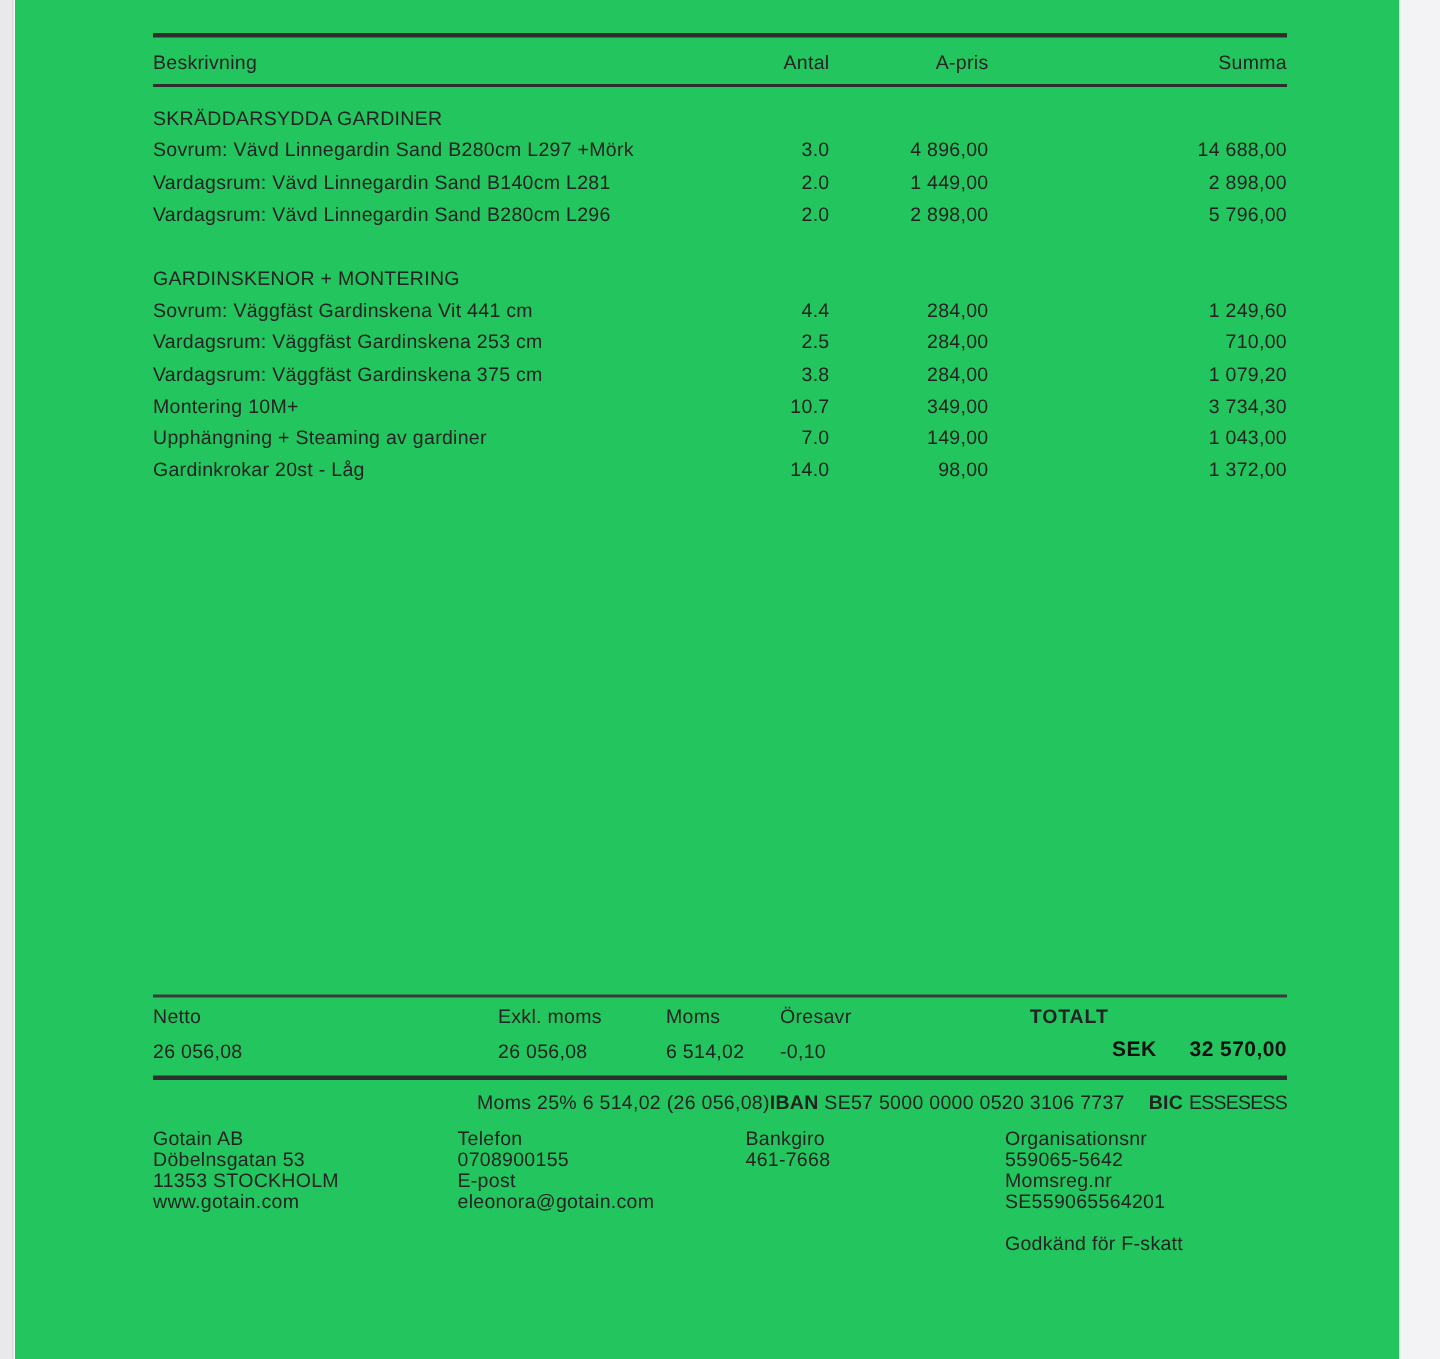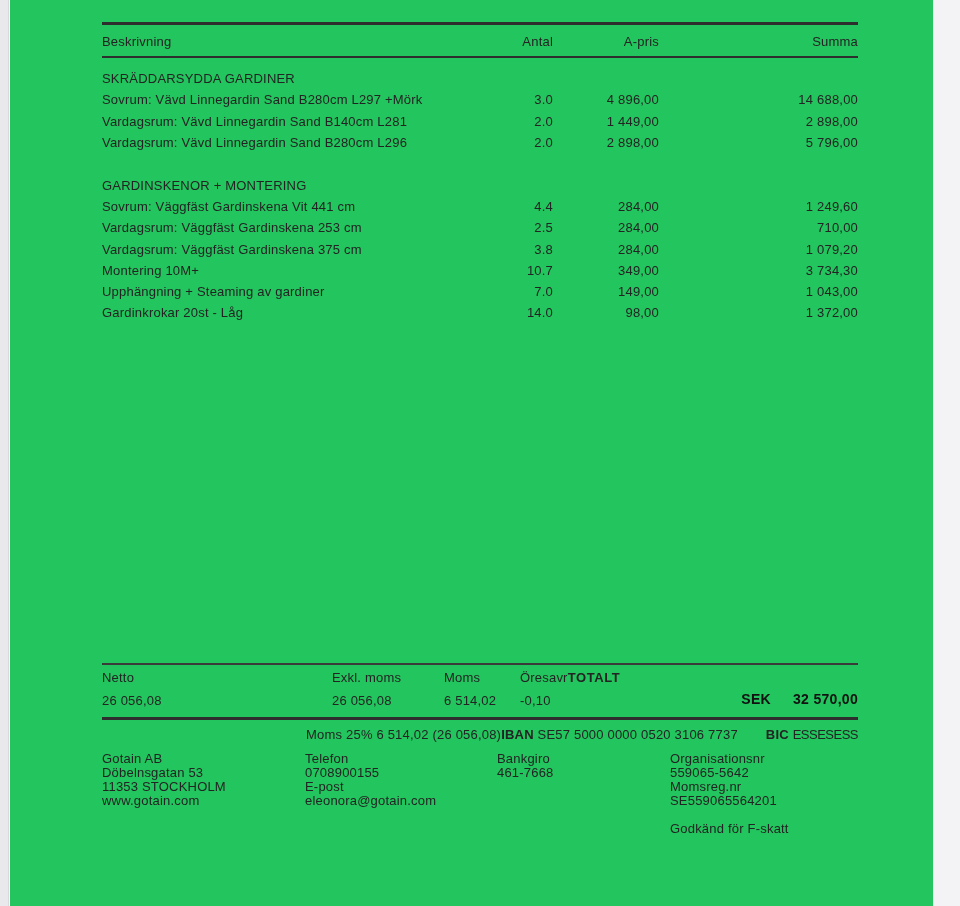--- a/index.html
+++ b/index.html
@@ -46,32 +46,32 @@
   .section-gap { height:21.3px; }
 
   .totals-labels {
     position:absolute; top:669px; left:0; width:756px; height:16px;
     display:grid; grid-template-columns:230px 112px 76px 1fr; align-items:center;
   }
   .totals-values {
     position:absolute; top:692px; left:0; width:756px; height:16px;
     display:grid; grid-template-columns:230px 112px 76px 1fr; align-items:center;
   }
-  .totalt-label { text-align:left; font-weight:bold; letter-spacing:0.6px; }
+  .totalt-label { text-align:center; font-weight:bold; letter-spacing:0.6px; }
   .big-total {
     position:absolute; top:686px; right:0; height:26px;
     display:flex; align-items:center; gap:22px;
     font-size:14px; font-weight:bold; color:#111; letter-spacing:0.3px;
     white-space:nowrap;
   }
   .vat-row {
     position:absolute; top:726px; left:0; width:756px; height:16px;
     display:flex; justify-content:flex-end; align-items:center; white-space:nowrap;
   }
-  .bank-group { display:flex; gap:28px; }
+  .bank-group { display:flex; gap:16px; }
   .bank-item b { font-weight:bold; }
   .bic-value { letter-spacing:-0.5px; }
 
   .footer {
     position:absolute; top:752px; left:0; width:756px;
     display:grid; grid-template-columns:203px 192px 173px 1fr;
     line-height:14px;
   }
   .footer div { white-space:nowrap; }
   .fskatt { margin-top:14px; }

